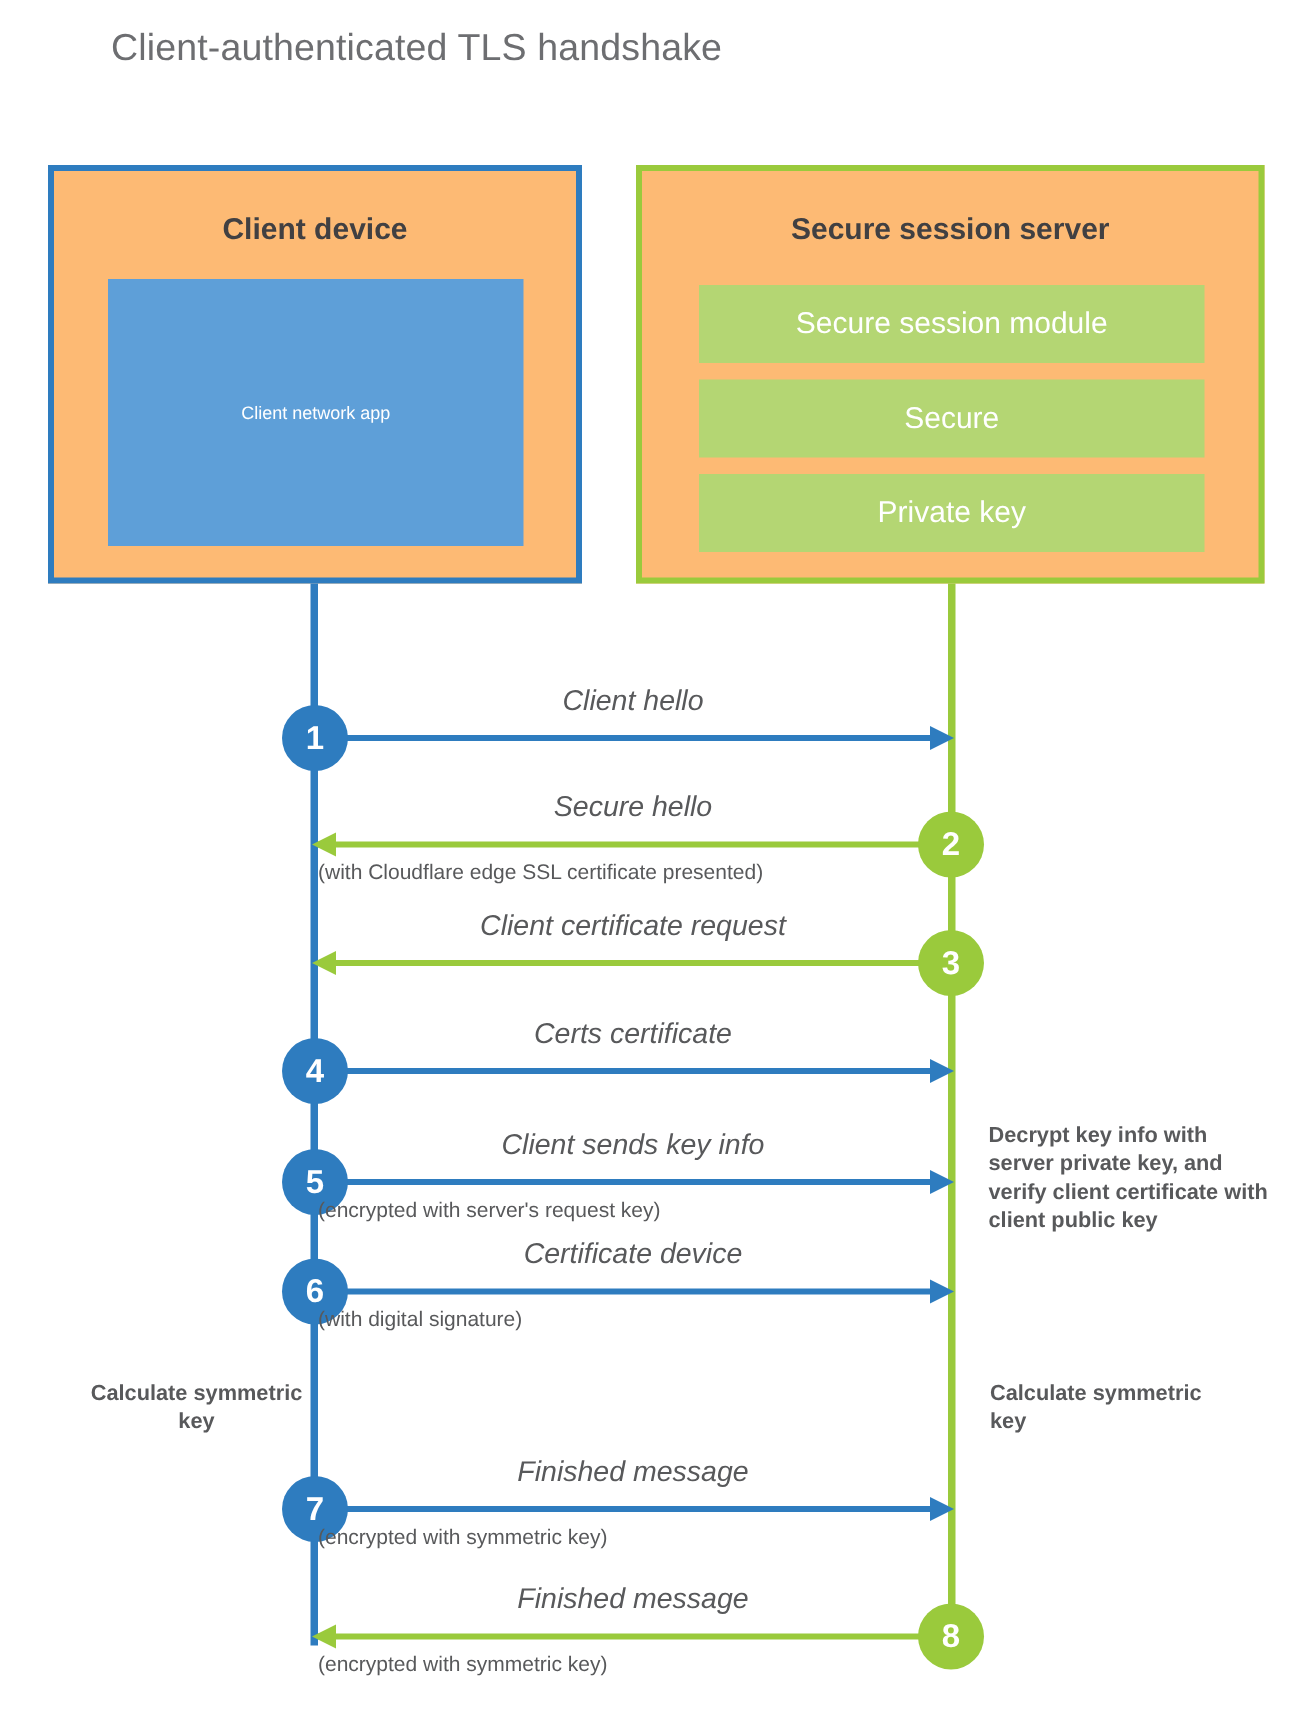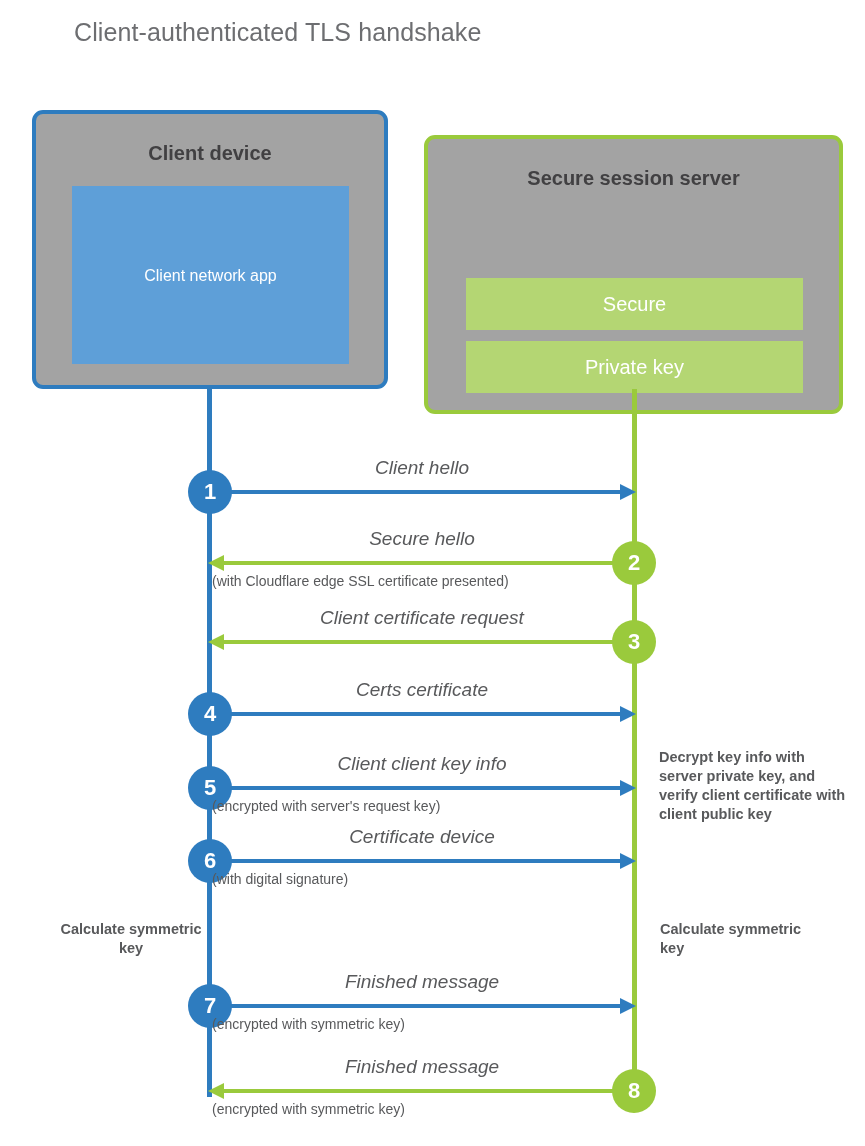--- a/index.html
+++ b/index.html
@@ -30,37 +30,35 @@
     color: #6d6e71;
     letter-spacing: 0.1px;
     white-space: nowrap;
     margin-left: 46px;
   }
 
   
   .party-box {
     position: absolute;
     box-sizing: border-box;
-    background: #a3a3a3;
-    border-radius: 11px;
+    background: #fdba74;
   }
   #client-box {
     left: 32px;
     top: 110px;
     width: 356px;
     height: 279px;
     border: 4px solid #2E7CBF;
   }
   #server-box {
     left: 424px;
     top: 110px;
     width: 419px;
     height: 279px;
     border: 4px solid #9ACA3C;
-    margin-top: 25px;
   }
   .party-title {
     position: absolute;
     left: 0;
     right: 0;
     top: 28px;
     text-align: center;
     font-size: 20px;
     font-weight: 700;
     color: #414042;
@@ -68,21 +66,21 @@
 
   
   #client-app {
     position: absolute;
     left: 36px;
     top: 72px;
     width: 277px;
     height: 178px;
     background: #5E9FD8;
     color: #ffffff;
-    font-size: 16px;
+    font-size: 12px;
     line-height: 27px;
     display: flex;
     align-items: center;
     justify-content: center;
     text-align: center;
   }
   .server-block {
     position: absolute;
     left: 38px;
     width: 337px;
@@ -238,20 +236,21 @@
 
   <div id="page-title">Client-authenticated TLS handshake</div>
 
   <div class="party-box" id="client-box">
     <div class="party-title">Client device</div>
     <div id="client-app">Client network app</div>
   </div>
 
   <div class="party-box" id="server-box">
     <div class="party-title">Secure session server</div>
+    <div class="server-block" id="server-block-0">Secure session module</div>
     <div class="server-block" id="server-block-1">Secure</div>
     <div class="server-block" id="server-block-2">Private key</div>
   </div>
 
   <div class="lifeline" id="client-lifeline"></div>
   <div class="lifeline" id="server-lifeline"></div>
 
   <div id="messages-layer">
       <div class="msg" style="top: 492px;">
         <div class="msg-line to-server"></div>
@@ -275,21 +274,21 @@
       <div class="msg" style="top: 714px;">
         <div class="msg-line to-server"></div>
         <div class="arrowhead right"></div>
         <div class="step-badge client-side">4</div>
         <div class="msg-label">Certs certificate</div>
       </div>
       <div class="msg" style="top: 788px;">
         <div class="msg-line to-server"></div>
         <div class="arrowhead right"></div>
         <div class="step-badge client-side">5</div>
-        <div class="msg-label">Client client key info</div>
+        <div class="msg-label">Client sends key info</div>
         <div class="msg-sublabel">(encrypted with server's request key)</div>
       </div>
       <div class="msg" style="top: 861px;">
         <div class="msg-line to-server"></div>
         <div class="arrowhead right"></div>
         <div class="step-badge client-side">6</div>
         <div class="msg-label">Certificate device</div>
         <div class="msg-sublabel">(with digital signature)</div>
       </div>
       <div class="msg" style="top: 1006px;">

